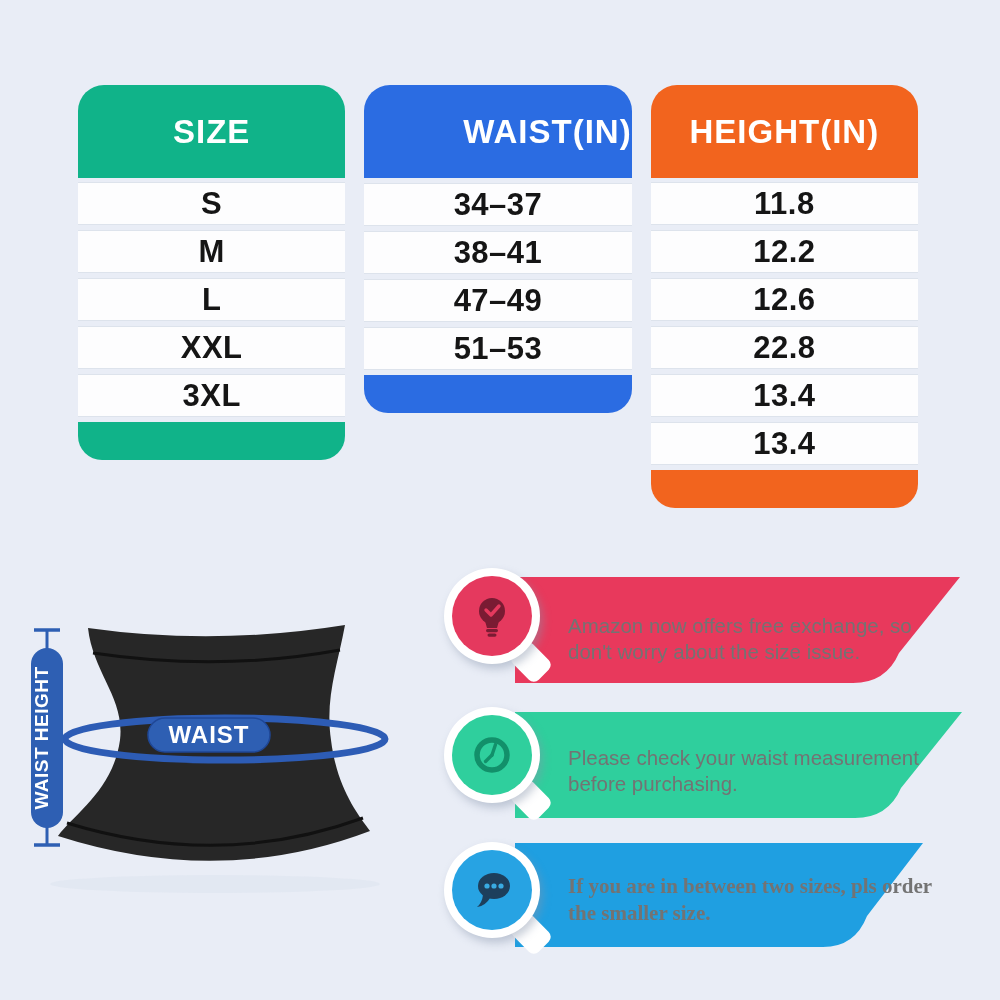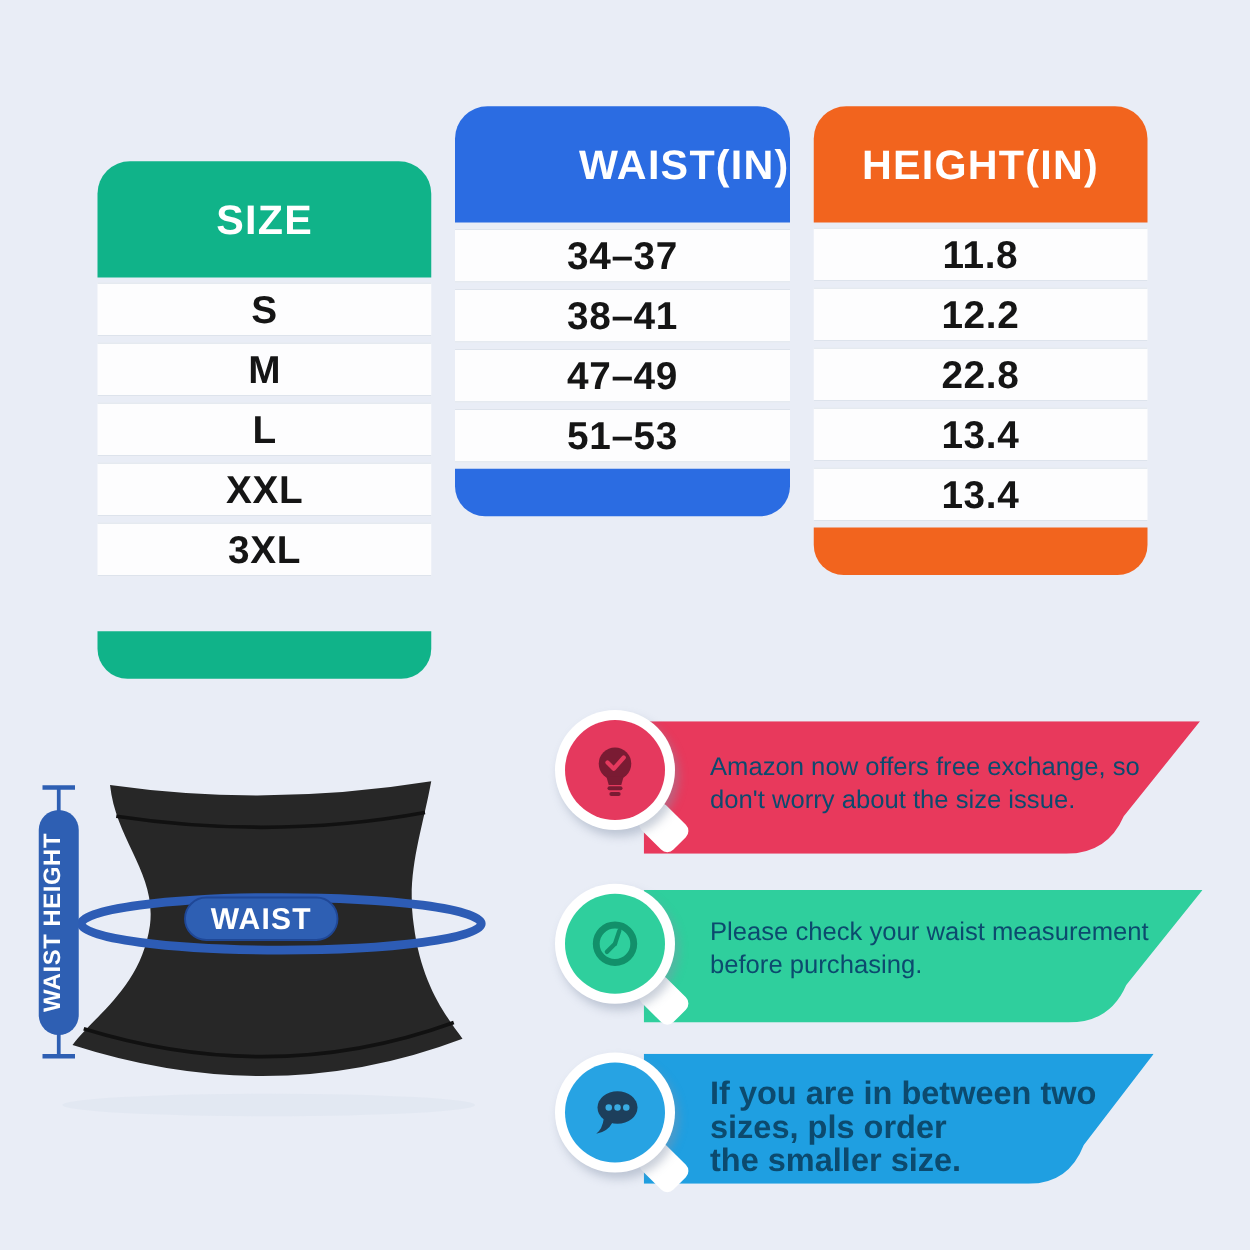--- a/index.html
+++ b/index.html
@@ -20,21 +20,21 @@
     display:flex;align-items:center;justify-content:center;
   }
   .cell{
     height:41px;margin-top:5px;background:#fdfdfe;
     border-top:1px solid #dde3ec;border-bottom:1px solid #dde3ec;
     display:flex;align-items:center;justify-content:center;
     font-size:31px;font-weight:bold;color:#151515;letter-spacing:.5px;
   }
   .cell.first{margin-top:4px;}
   .col-footer{height:38px;margin-top:5px;border-radius:0 0 24px 24px;}
-  .c-green{background:#10b389;margin-top:44px;}
+  .c-green{background:#10b389;}
   .c-blue{background:#2b6ce2;justify-content:flex-end;}
   .c-orange{background:#f2641e;}
 
   
   .illustration{position:absolute;left:15px;top:598px;width:440px;height:300px;}
 
   
   .band{position:absolute;z-index:1;}
   .tail{
     position:absolute;width:36px;height:28px;background:#ffffff;border-radius:7px;
@@ -46,24 +46,24 @@
     display:flex;align-items:center;justify-content:center;
   }
   .badge-inner{
     width:80px;height:80px;border-radius:50%;
     display:flex;align-items:center;justify-content:center;
   }
   .b-red{background:#e5395e;}
   .b-green{background:#2fcf9d;}
   .b-blue{background:#27a3e3;}
   .callout-text{
-    position:absolute;left:568px;width:372px;color:#0c4a6e;z-index:2;
-    font-size:20.5px;line-height:26px;
+    position:absolute;left:568px;width:372px;color:#737373;z-index:2;
+    font-size:20.5px;line-height:26px;margin-top:12px;
   }
-  .callout-text.bold{font-weight:bold;font-size:26px;line-height:27px;}
+  .callout-text.bold{font-weight:bold;font-size:21px;line-height:27px;font-family:Liberation Serif, serif;}
 </style>
 </head>
 <body>
 
 <div class="page">
 
   <div class="size-table">
 
     <div class="col">
       <div class="col-header c-green">
@@ -87,20 +87,21 @@
       <div class="cell">51–53</div>
       <div class="col-footer c-blue"></div>
     </div>
 
     <div class="col">
       <div class="col-header c-orange">
         <span>HEIGHT(IN)</span>
       </div>
       <div class="cell first">11.8</div>
       <div class="cell">12.2</div>
+      <div class="cell">12.6</div>
       <div class="cell">22.8</div>
       <div class="cell">13.4</div>
       <div class="cell">13.4</div>
       <div class="col-footer c-orange"></div>
     </div>
   </div>
 
   <svg class="illustration" viewBox="0 0 440 300">
 
     <ellipse cx="200" cy="286" rx="165" ry="9" fill="#dce3ef" opacity="0.55"></ellipse>

